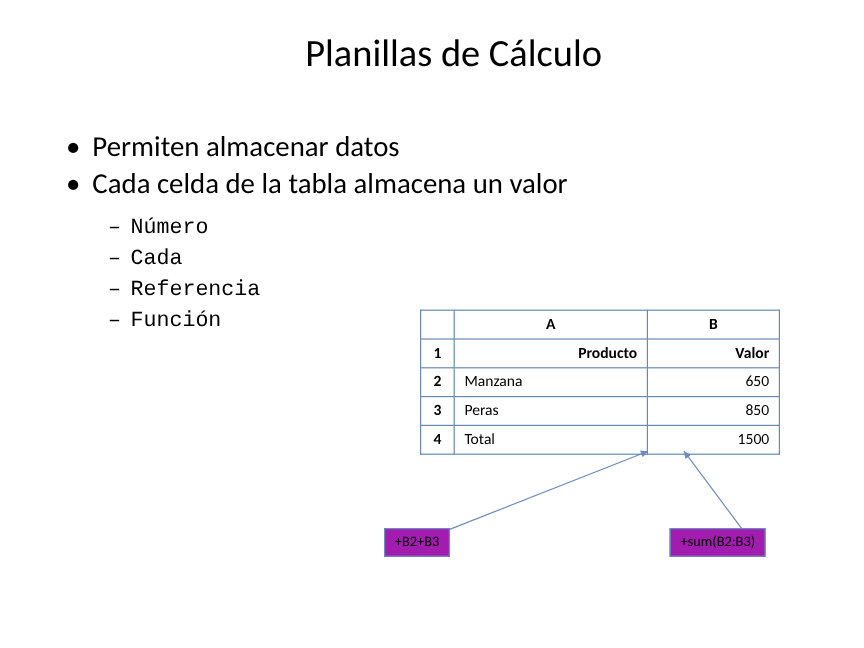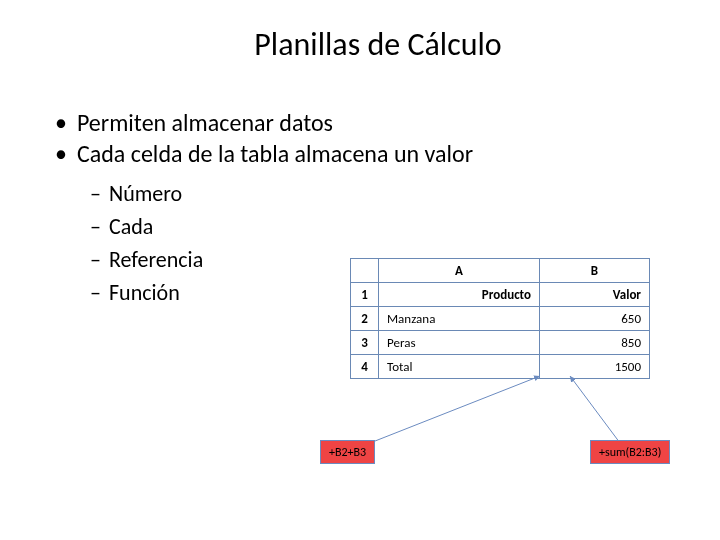--- a/index.html
+++ b/index.html
@@ -24,21 +24,22 @@
       font-size: 24px;
     }
     .bullet-l1 {
       padding-left: 15px;
       margin-bottom: 2px;
     }
     .dot { margin-right: 10px; }
     .sublist {
       margin-top: 12px;
       margin-left: 40px;
-      font-size: 22px;
+      font-size: 18px;
+      font-family: Liberation Mono, monospace;
     }
     .bullet-l2 {
       padding-left: 10px;
       margin-bottom: 6px;
     }
     .dash { margin-right: 8px; }
     .table-wrap {
       position: absolute;
       top: 258px;
       left: 350px;
@@ -56,26 +57,26 @@
     }
     th.colh { text-align: center; font-weight: bold; }
     th.rowh { width: 28px; text-align: center; font-weight: bold; background: #fff; }
     .center { text-align: right; font-weight: bold; }
     .left { text-align: left; }
     .right { text-align: right; }
     .corner { background: #eef2f7; }
     .callout {
       position: absolute;
       border: 1px solid #6b8bc0;
-      background: #ef4444;
+      background: #a21caf;
       font-size: 12px;
       padding: 4px 8px;
     }
     #c1 { top: 440px; left: 320px; }
-    #c2 { top: 440px; left: 590px; }
+    #c2 { top: 440px; left: 558px; }
     svg.arrows {
       position: absolute;
       top: 258px;
       left: 300px;
       width: 400px;
       height: 230px;
       pointer-events: none;
     }
   </style>
 </head>

